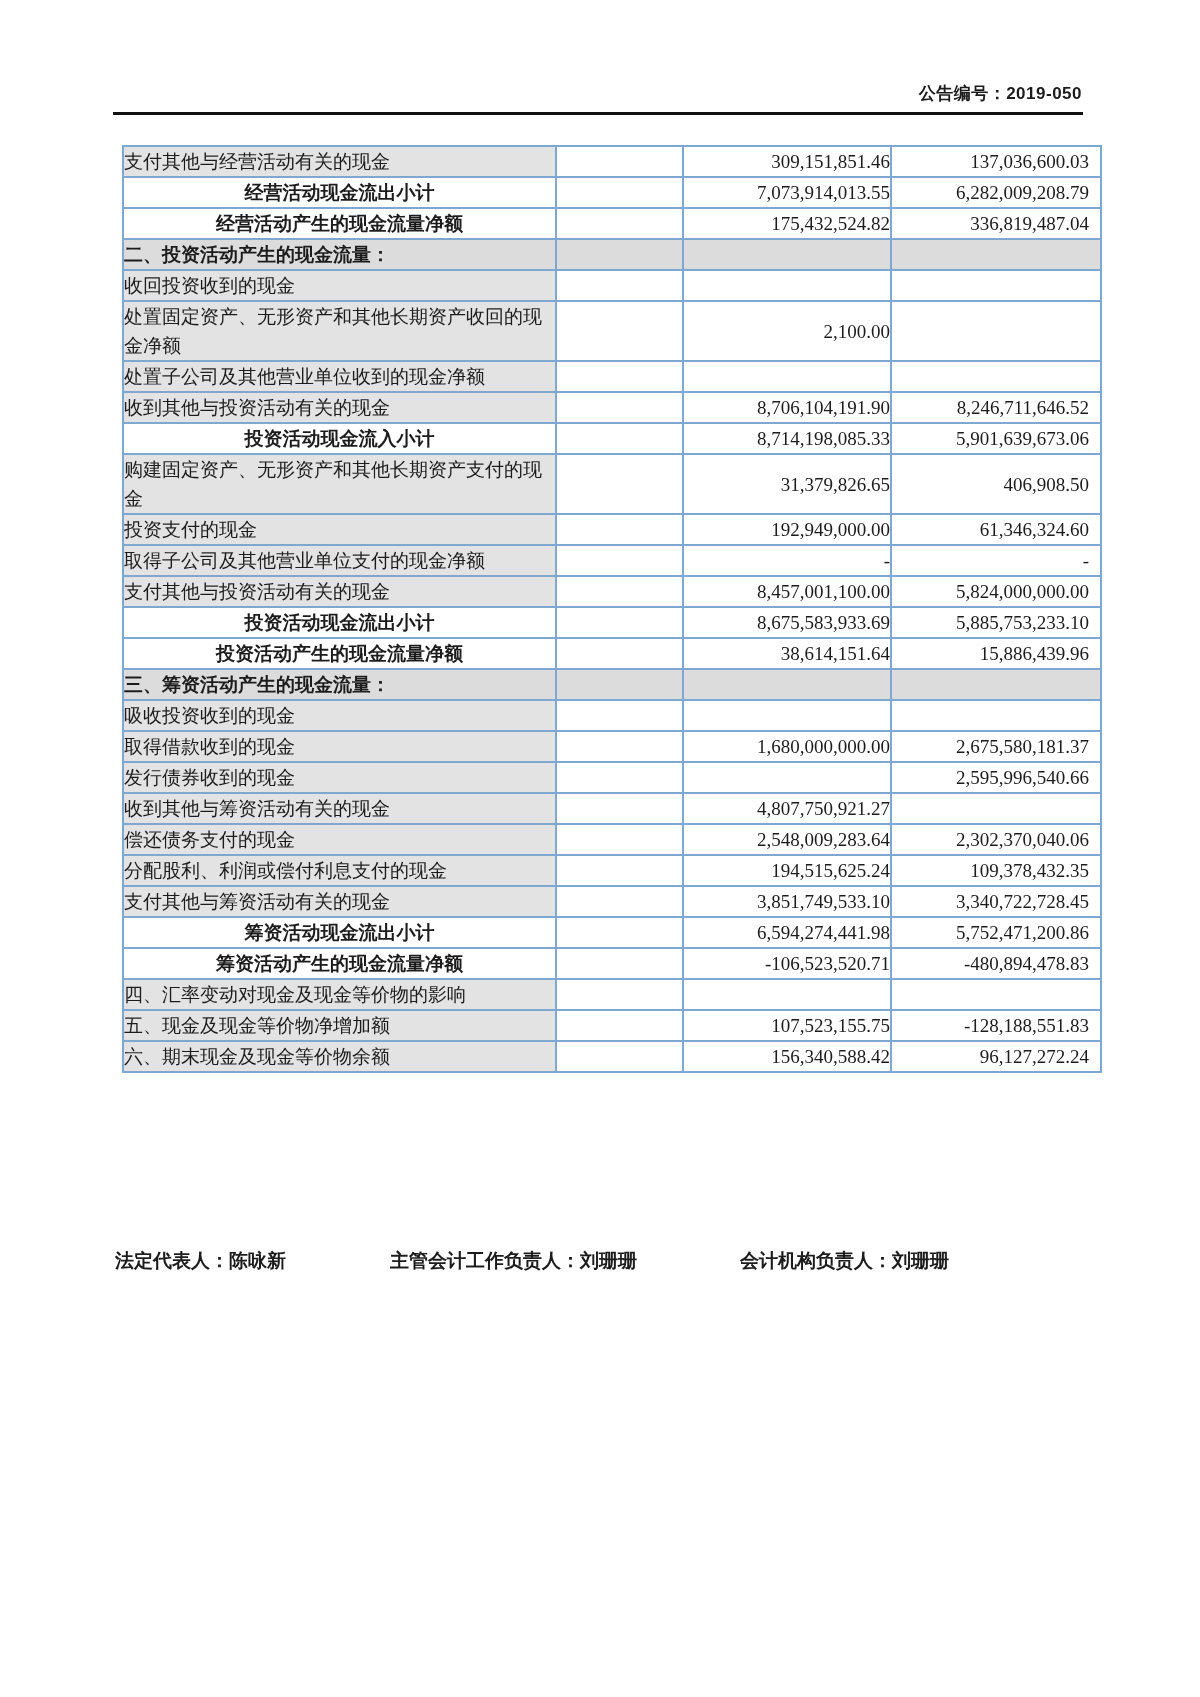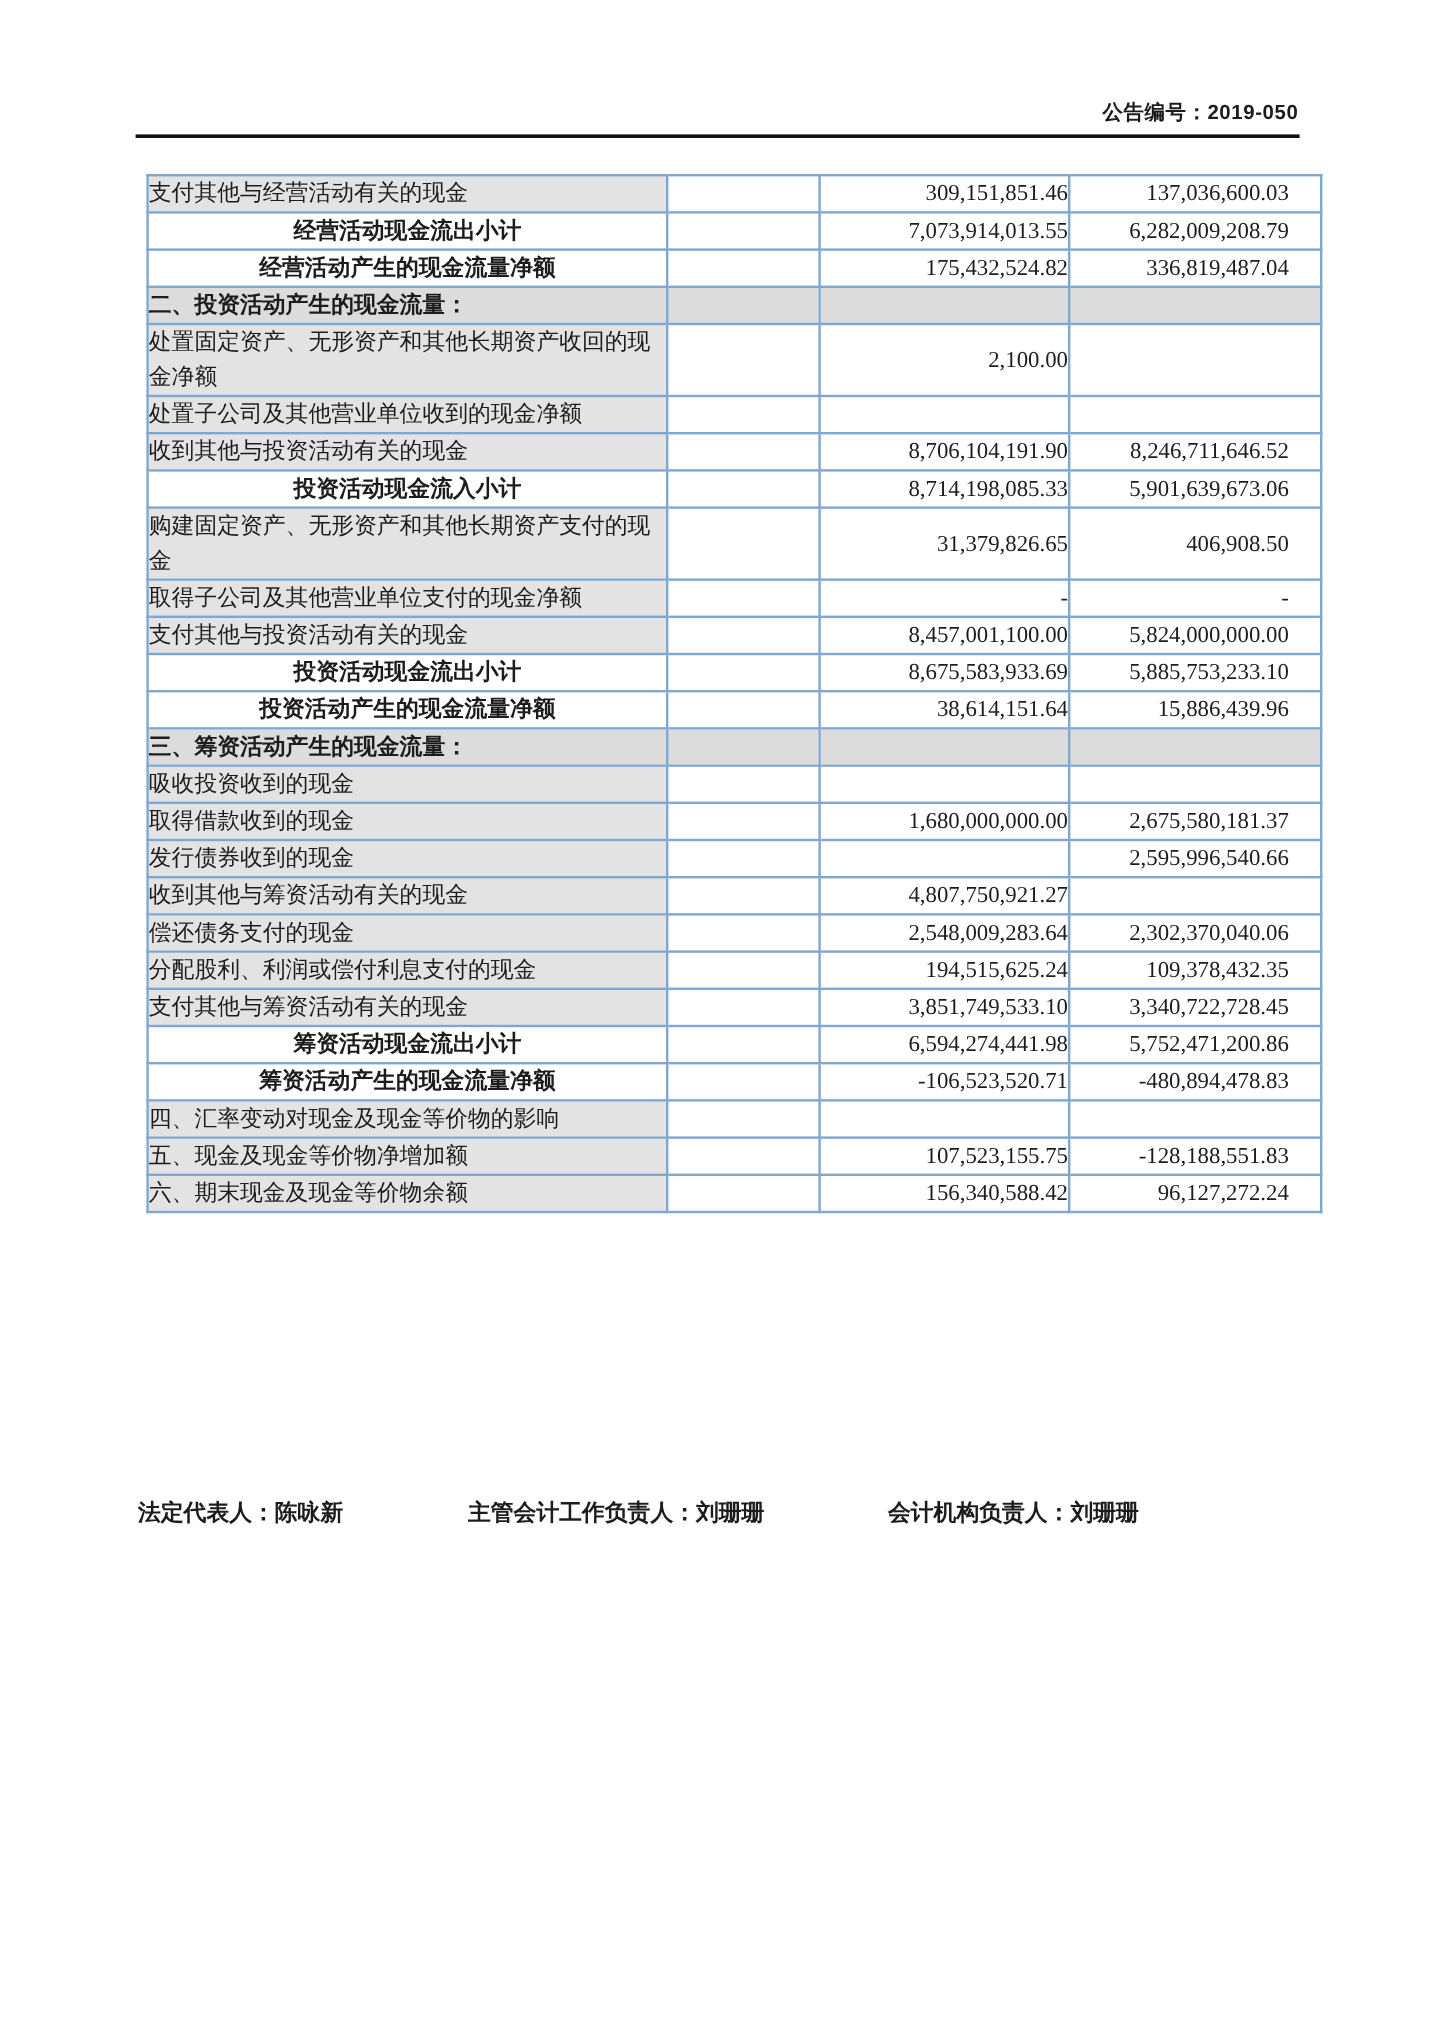--- a/index.html
+++ b/index.html
@@ -56,21 +56,21 @@
     background:var(--item-bg);
     text-align:left;
   }
   td.note{background:#ffffff;}
   td.num{
     text-align:right;
     padding-right:10px;
     background:#ffffff;
     font-family:"Liberation Serif", serif;
   }
-  td.num.pri{padding-right:26px;}
+  td.num.pri{padding-right:11px;}
   tr.subtotal td.label{
     background:#ffffff;
     text-align:center;
     font-weight:bold;
     font-family:"Liberation Sans", sans-serif;
   }
   tr.subtotal td.num{font-weight:normal;}
   tr.section td{background:var(--section-bg);}
   tr.section td.label{
     font-weight:bold;
@@ -137,20 +137,26 @@
           <td class="num cur">175,432,524.82</td>
           <td class="num pri">336,819,487.04</td>
         </tr>
         <tr class="section">
           <td class="label">二、投资活动产生的现金流量：</td>
           <td class="note"></td>
           <td class="num cur"></td>
           <td class="num pri"></td>
         </tr>
         <tr class="item">
+          <td class="label">收回投资收到的现金</td>
+          <td class="note"></td>
+          <td class="num cur"></td>
+          <td class="num pri"></td>
+        </tr>
+        <tr class="item">
           <td class="label">处置固定资产、无形资产和其他长期资产收回的现金净额</td>
           <td class="note"></td>
           <td class="num cur">2,100.00</td>
           <td class="num pri"></td>
         </tr>
         <tr class="item">
           <td class="label">处置子公司及其他营业单位收到的现金净额</td>
           <td class="note"></td>
           <td class="num cur"></td>
           <td class="num pri"></td>
@@ -165,20 +171,26 @@
           <td class="label">投资活动现金流入小计</td>
           <td class="note"></td>
           <td class="num cur">8,714,198,085.33</td>
           <td class="num pri">5,901,639,673.06</td>
         </tr>
         <tr class="item">
           <td class="label">购建固定资产、无形资产和其他长期资产支付的现金</td>
           <td class="note"></td>
           <td class="num cur">31,379,826.65</td>
           <td class="num pri">406,908.50</td>
+        </tr>
+        <tr class="item">
+          <td class="label">投资支付的现金</td>
+          <td class="note"></td>
+          <td class="num cur">192,949,000.00</td>
+          <td class="num pri">61,346,324.60</td>
         </tr>
         <tr class="item">
           <td class="label">取得子公司及其他营业单位支付的现金净额</td>
           <td class="note"></td>
           <td class="num cur">-</td>
           <td class="num pri">-</td>
         </tr>
         <tr class="item">
           <td class="label">支付其他与投资活动有关的现金</td>
           <td class="note"></td>

